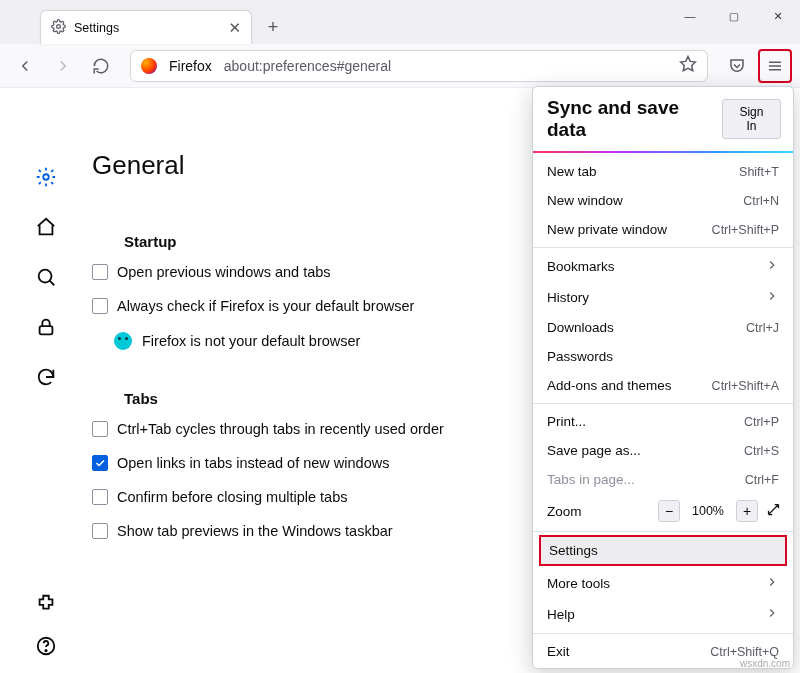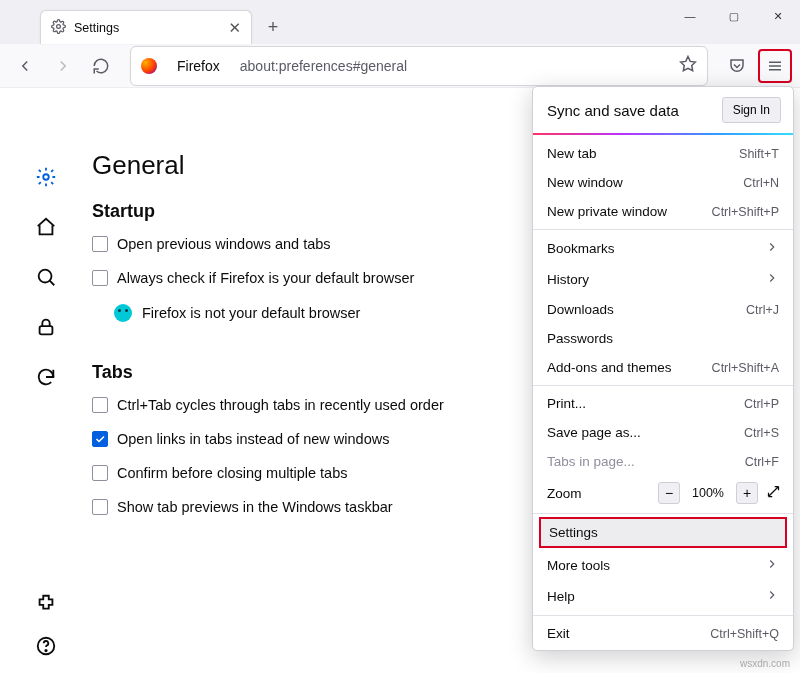--- a/index.html
+++ b/index.html
@@ -78,28 +78,28 @@
   }
   .nav-btn {
     width: 34px; height: 34px;
     display: flex; align-items: center; justify-content: center;
     color: #5b5b66;
     border-radius: 4px;
   }
   .nav-btn svg { width: 18px; height: 18px; }
   .urlbar {
     flex: 1;
-    height: 40px;
+    height: 32px;
     background: #fff;
     border: 1px solid #d7d7db;
     border-radius: 6px;
     display: flex;
     align-items: center;
     padding: 0 10px;
-    gap: 20px;
+    gap: 12px;
     margin: 0 8px;
     box-shadow: 0 0 2px rgba(0,0,0,0.05);
   }
   .urlbar .ff-logo {
     width: 16px; height: 16px; border-radius: 50%;
     background: radial-gradient(circle at 30% 30%, #ffb000, #ff3d00 55%, #7d00b3 95%);
   }
   .url-firefox { font-size: 14px; color: #0c0c0d; }
   .url-rest { font-size: 14px; color: #5b5b66; }
   .star { margin-left: auto; }
@@ -134,26 +134,27 @@
     align-items: center;
     gap: 20px;
   }
   .content {
     flex: 1;
     padding-top: 62px;
   }
   .page-title {
     font-size: 26px;
     font-weight: 400;
-    margin-bottom: 20px;
+    margin-bottom: 52px;
   }
   .section-title {
-    font-size: 18px;
+    font-size: 15px;
     font-weight: 700;
     margin-bottom: 14px;
+    margin-left: 32px;
   }
   .opt {
     display: flex;
     align-items: center;
     gap: 9px;
     margin-bottom: 18px;
     font-size: 14.5px;
   }
   .cb {
     width: 16px; height: 16px;
@@ -193,21 +194,21 @@
     box-shadow: 0 6px 24px rgba(12,12,13,0.2);
     font-size: 13.5px;
     padding-bottom: 2px;
   }
   .menu-header {
     display: flex;
     align-items: center;
     justify-content: space-between;
     padding: 10px 12px 10px 14px;
   }
-  .menu-header .sync-title { font-weight: 400; font-size: 15px; }
+  .menu-header .sync-title { font-weight: 700; font-size: 19px; }
   .signin {
     border: 1px solid #cfcfd8;
     background: #f0f0f4;
     border-radius: 3px;
     font-size: 12px;
     padding: 5px 10px;
   }
   .gradient-sep {
     height: 2px;
     background: linear-gradient(90deg, #ff3366, #b833ff 35%, #3399ff 70%, #33ddff);

